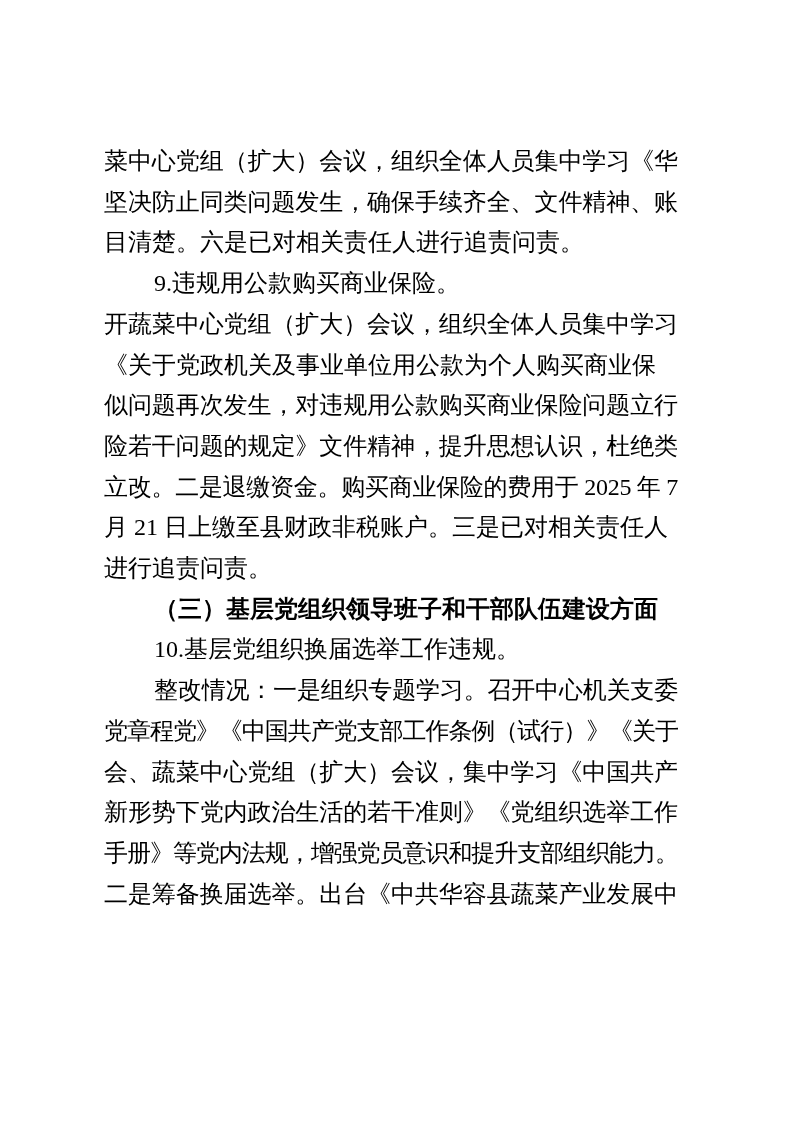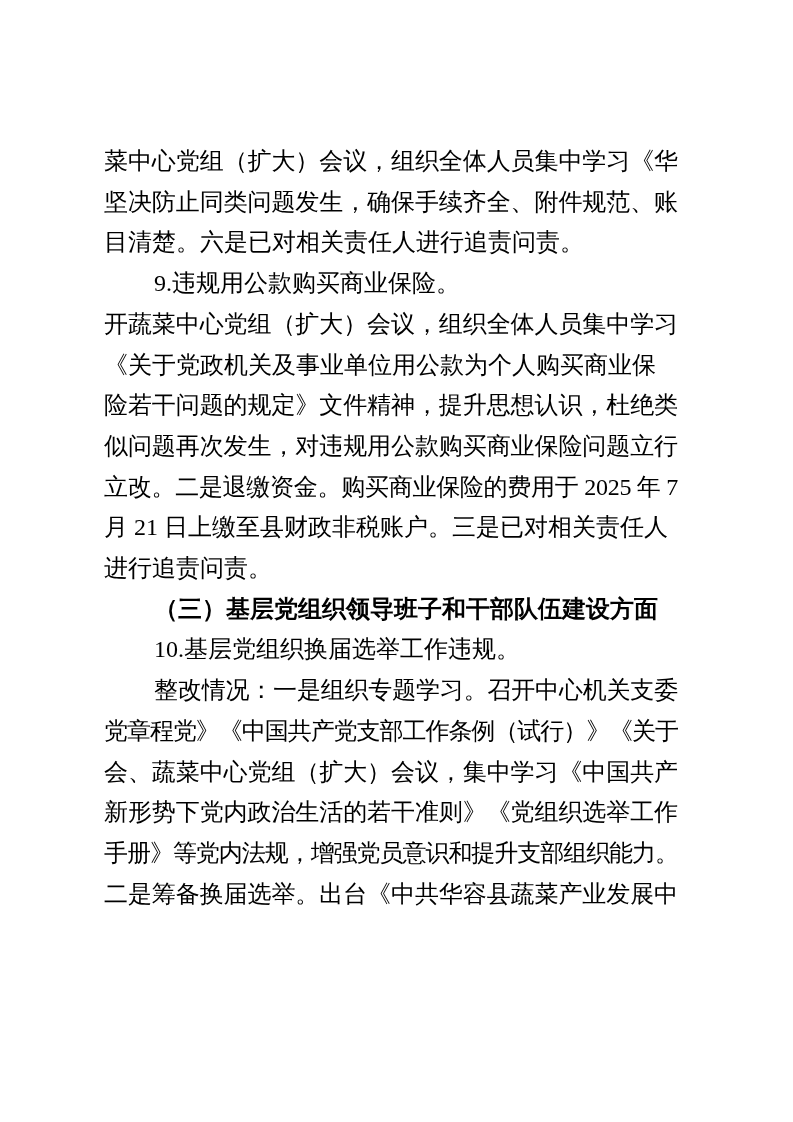--- a/index.html
+++ b/index.html
@@ -45,27 +45,27 @@
     letter-spacing: 2px;
     color: #7f1d1d;
   }
 </style>
 </head>
 <body>
 
 <div class="page">
   <div class="doc-body">
       <div class="line justify" style="letter-spacing: -0.0833333px;">菜中心党组（扩大）会议，组织全体人员集中学习《华</div>
-      <div class="line justify" style="letter-spacing: -0.0833333px;">坚决防止同类问题发生，确保手续齐全、附件规范、账</div>
+      <div class="line justify" style="letter-spacing: -0.0833333px;">坚决防止同类问题发生，确保手续齐全、文件精神、账</div>
       <div class="line">目清楚。六是已对相关责任人进行追责问责。</div>
       <div class="line indent">9.违规用公款购买商业保险。</div>
       <div class="line justify" style="letter-spacing: -0.0833333px;">开蔬菜中心党组（扩大）会议，组织全体人员集中学习</div>
       <div class="line justify" style="letter-spacing: 0px;">《关于党政机关及事业单位用公款为个人购买商业保</div>
+      <div class="line justify" style="letter-spacing: -0.0833333px;">似问题再次发生，对违规用公款购买商业保险问题立行</div>
       <div class="line justify" style="letter-spacing: -0.0833333px;">险若干问题的规定》文件精神，提升思想认识，杜绝类</div>
-      <div class="line justify" style="letter-spacing: -0.0833333px;">似问题再次发生，对违规用公款购买商业保险问题立行</div>
       <div class="line justify" style="letter-spacing: -0.275862px;">立改。二是退缴资金。购买商业保险的费用于 2025 年 7</div>
       <div class="line justify" style="letter-spacing: 0px;">月 21 日上缴至县财政非税账户。三是已对相关责任人</div>
       <div class="line">进行追责问责。</div>
       <div class="line indent bold">（三）基层党组织领导班子和干部队伍建设方面</div>
       <div class="line indent">10.基层党组织换届选举工作违规。</div>
       <div class="line indent justify" style="letter-spacing: -0.181818px;">整改情况：一是组织专题学习。召开中心机关支委</div>
       <div class="line justify" style="letter-spacing: -1.04px;">党章程党》《中国共产党支部工作条例（试行）》《关于</div>
       <div class="line justify" style="letter-spacing: -0.0833333px;">会、蔬菜中心党组（扩大）会议，集中学习《中国共产</div>
       <div class="line justify" style="letter-spacing: -0.0833333px;">新形势下党内政治生活的若干准则》《党组织选举工作</div>
       <div class="line justify" style="letter-spacing: -1.04px; text-align: center;">手册》等党内法规，增强党员意识和提升支部组织能力。</div>

